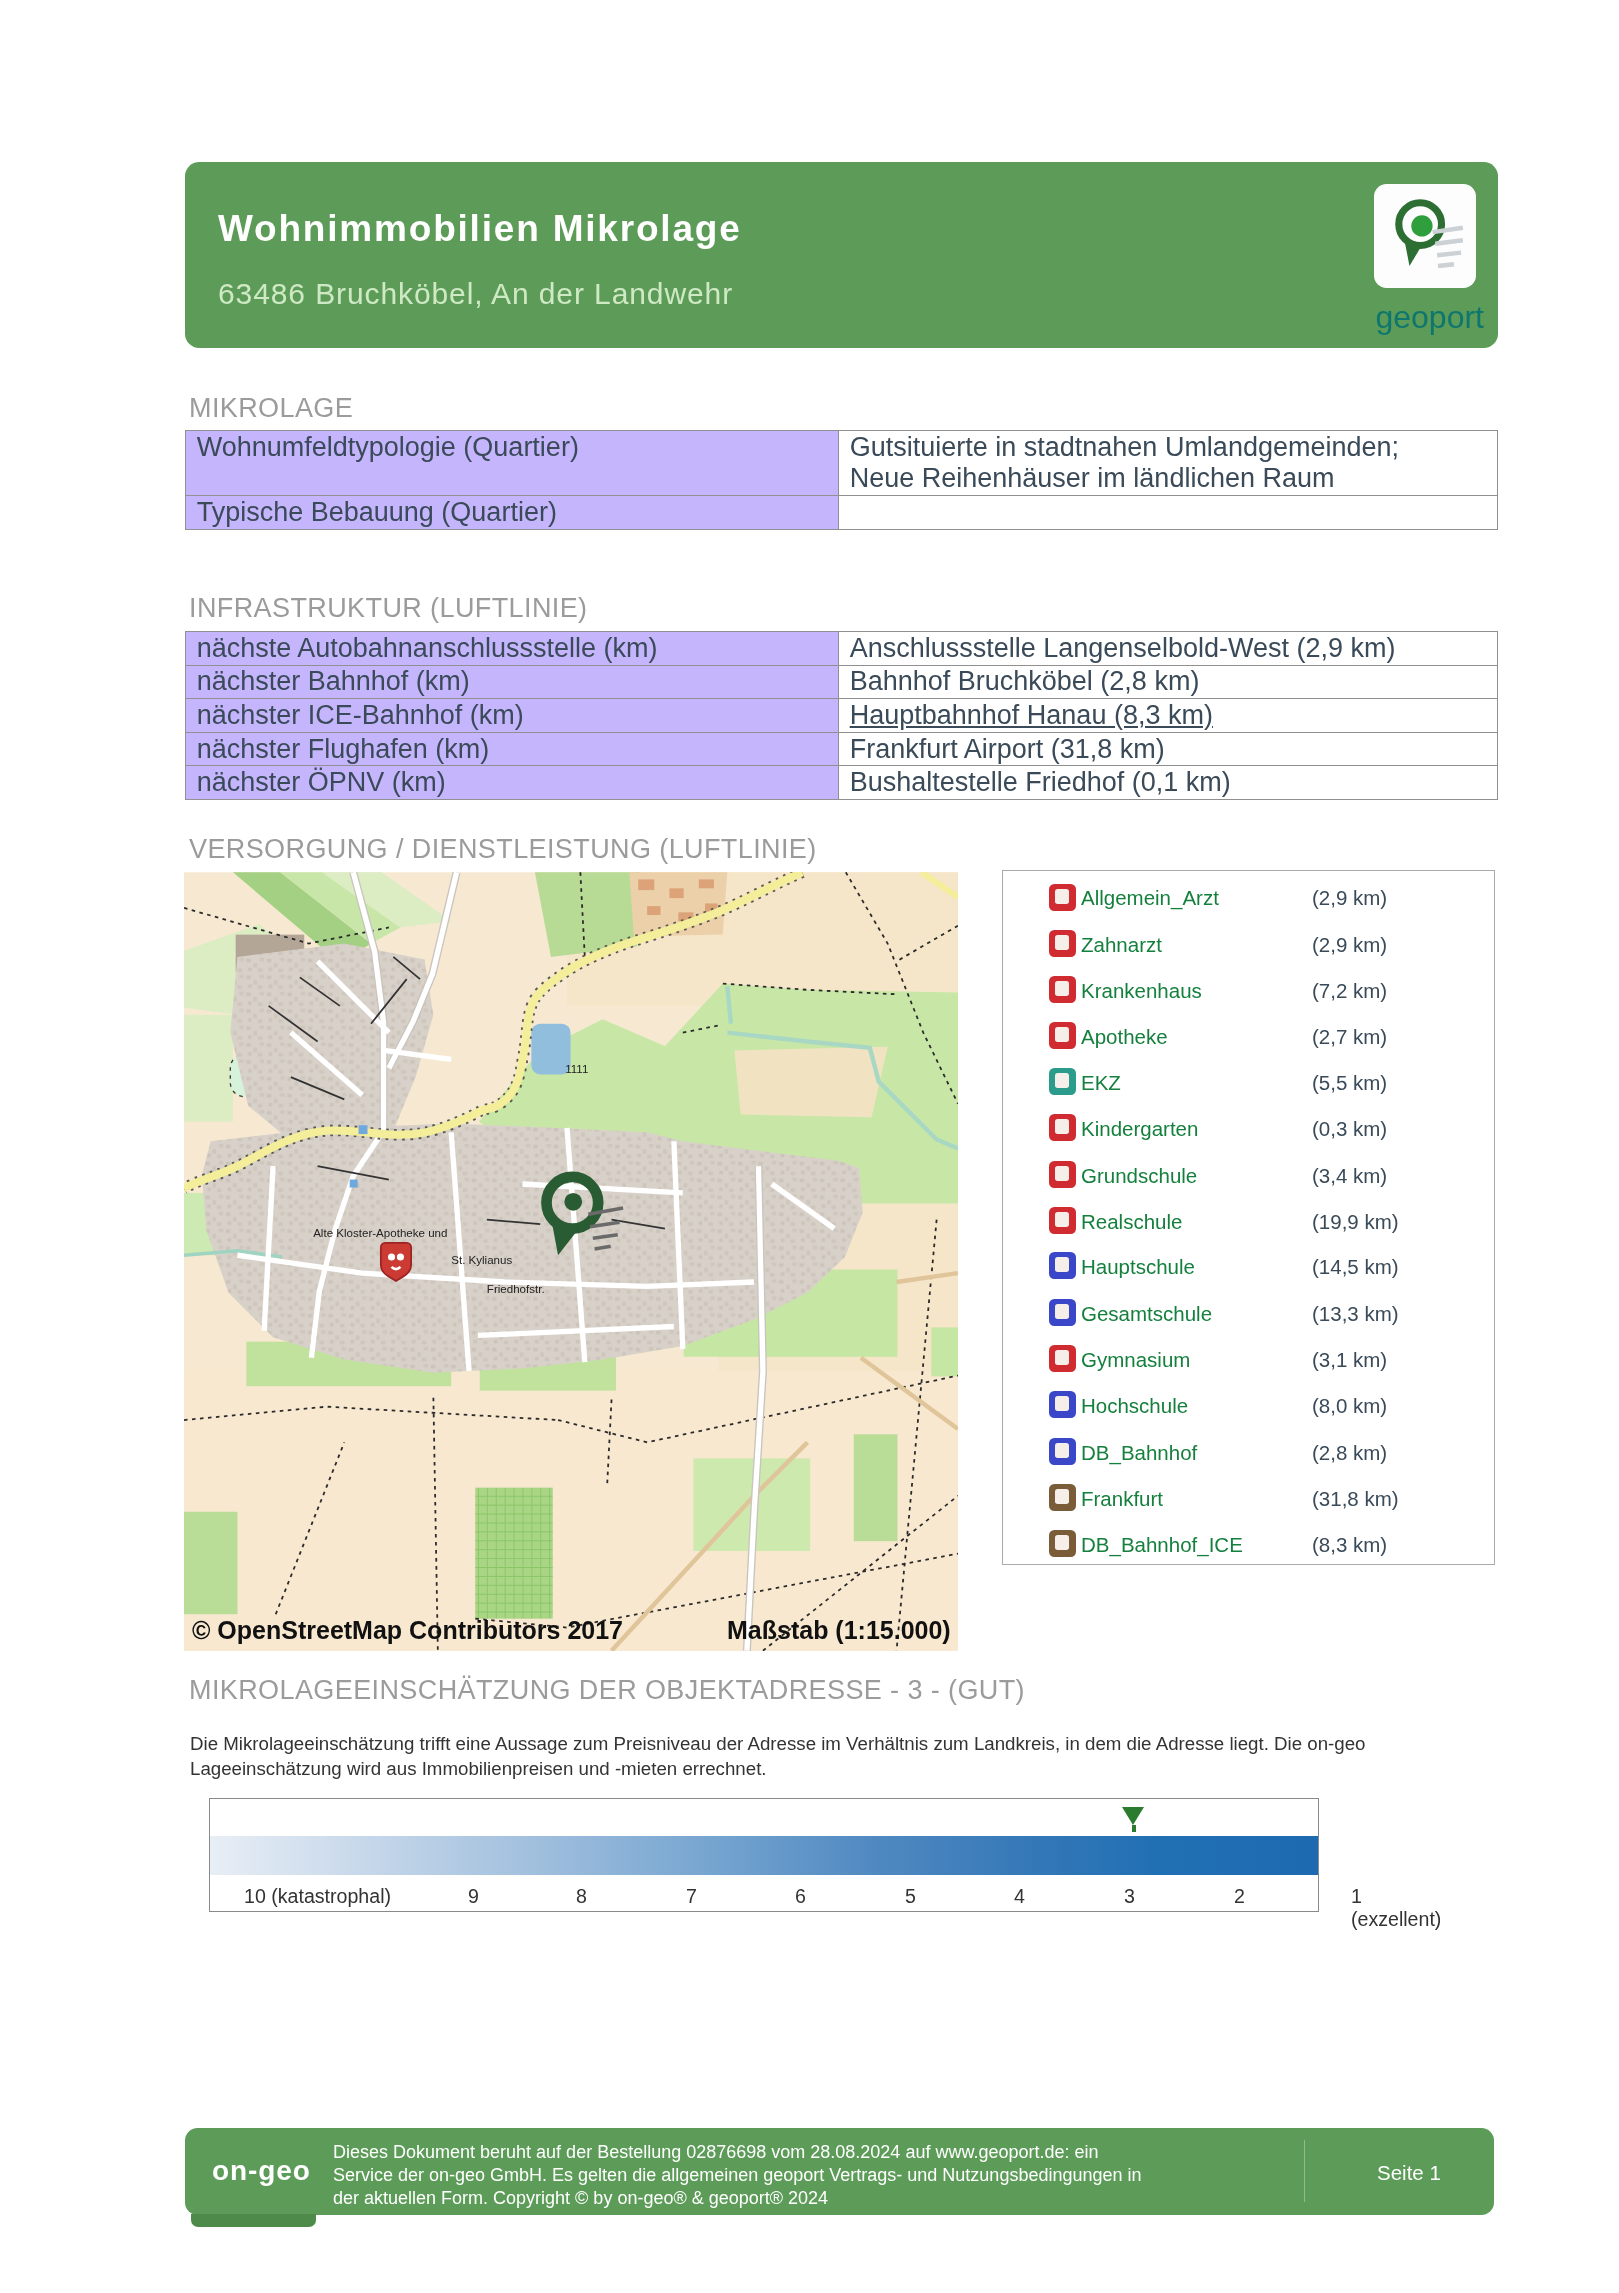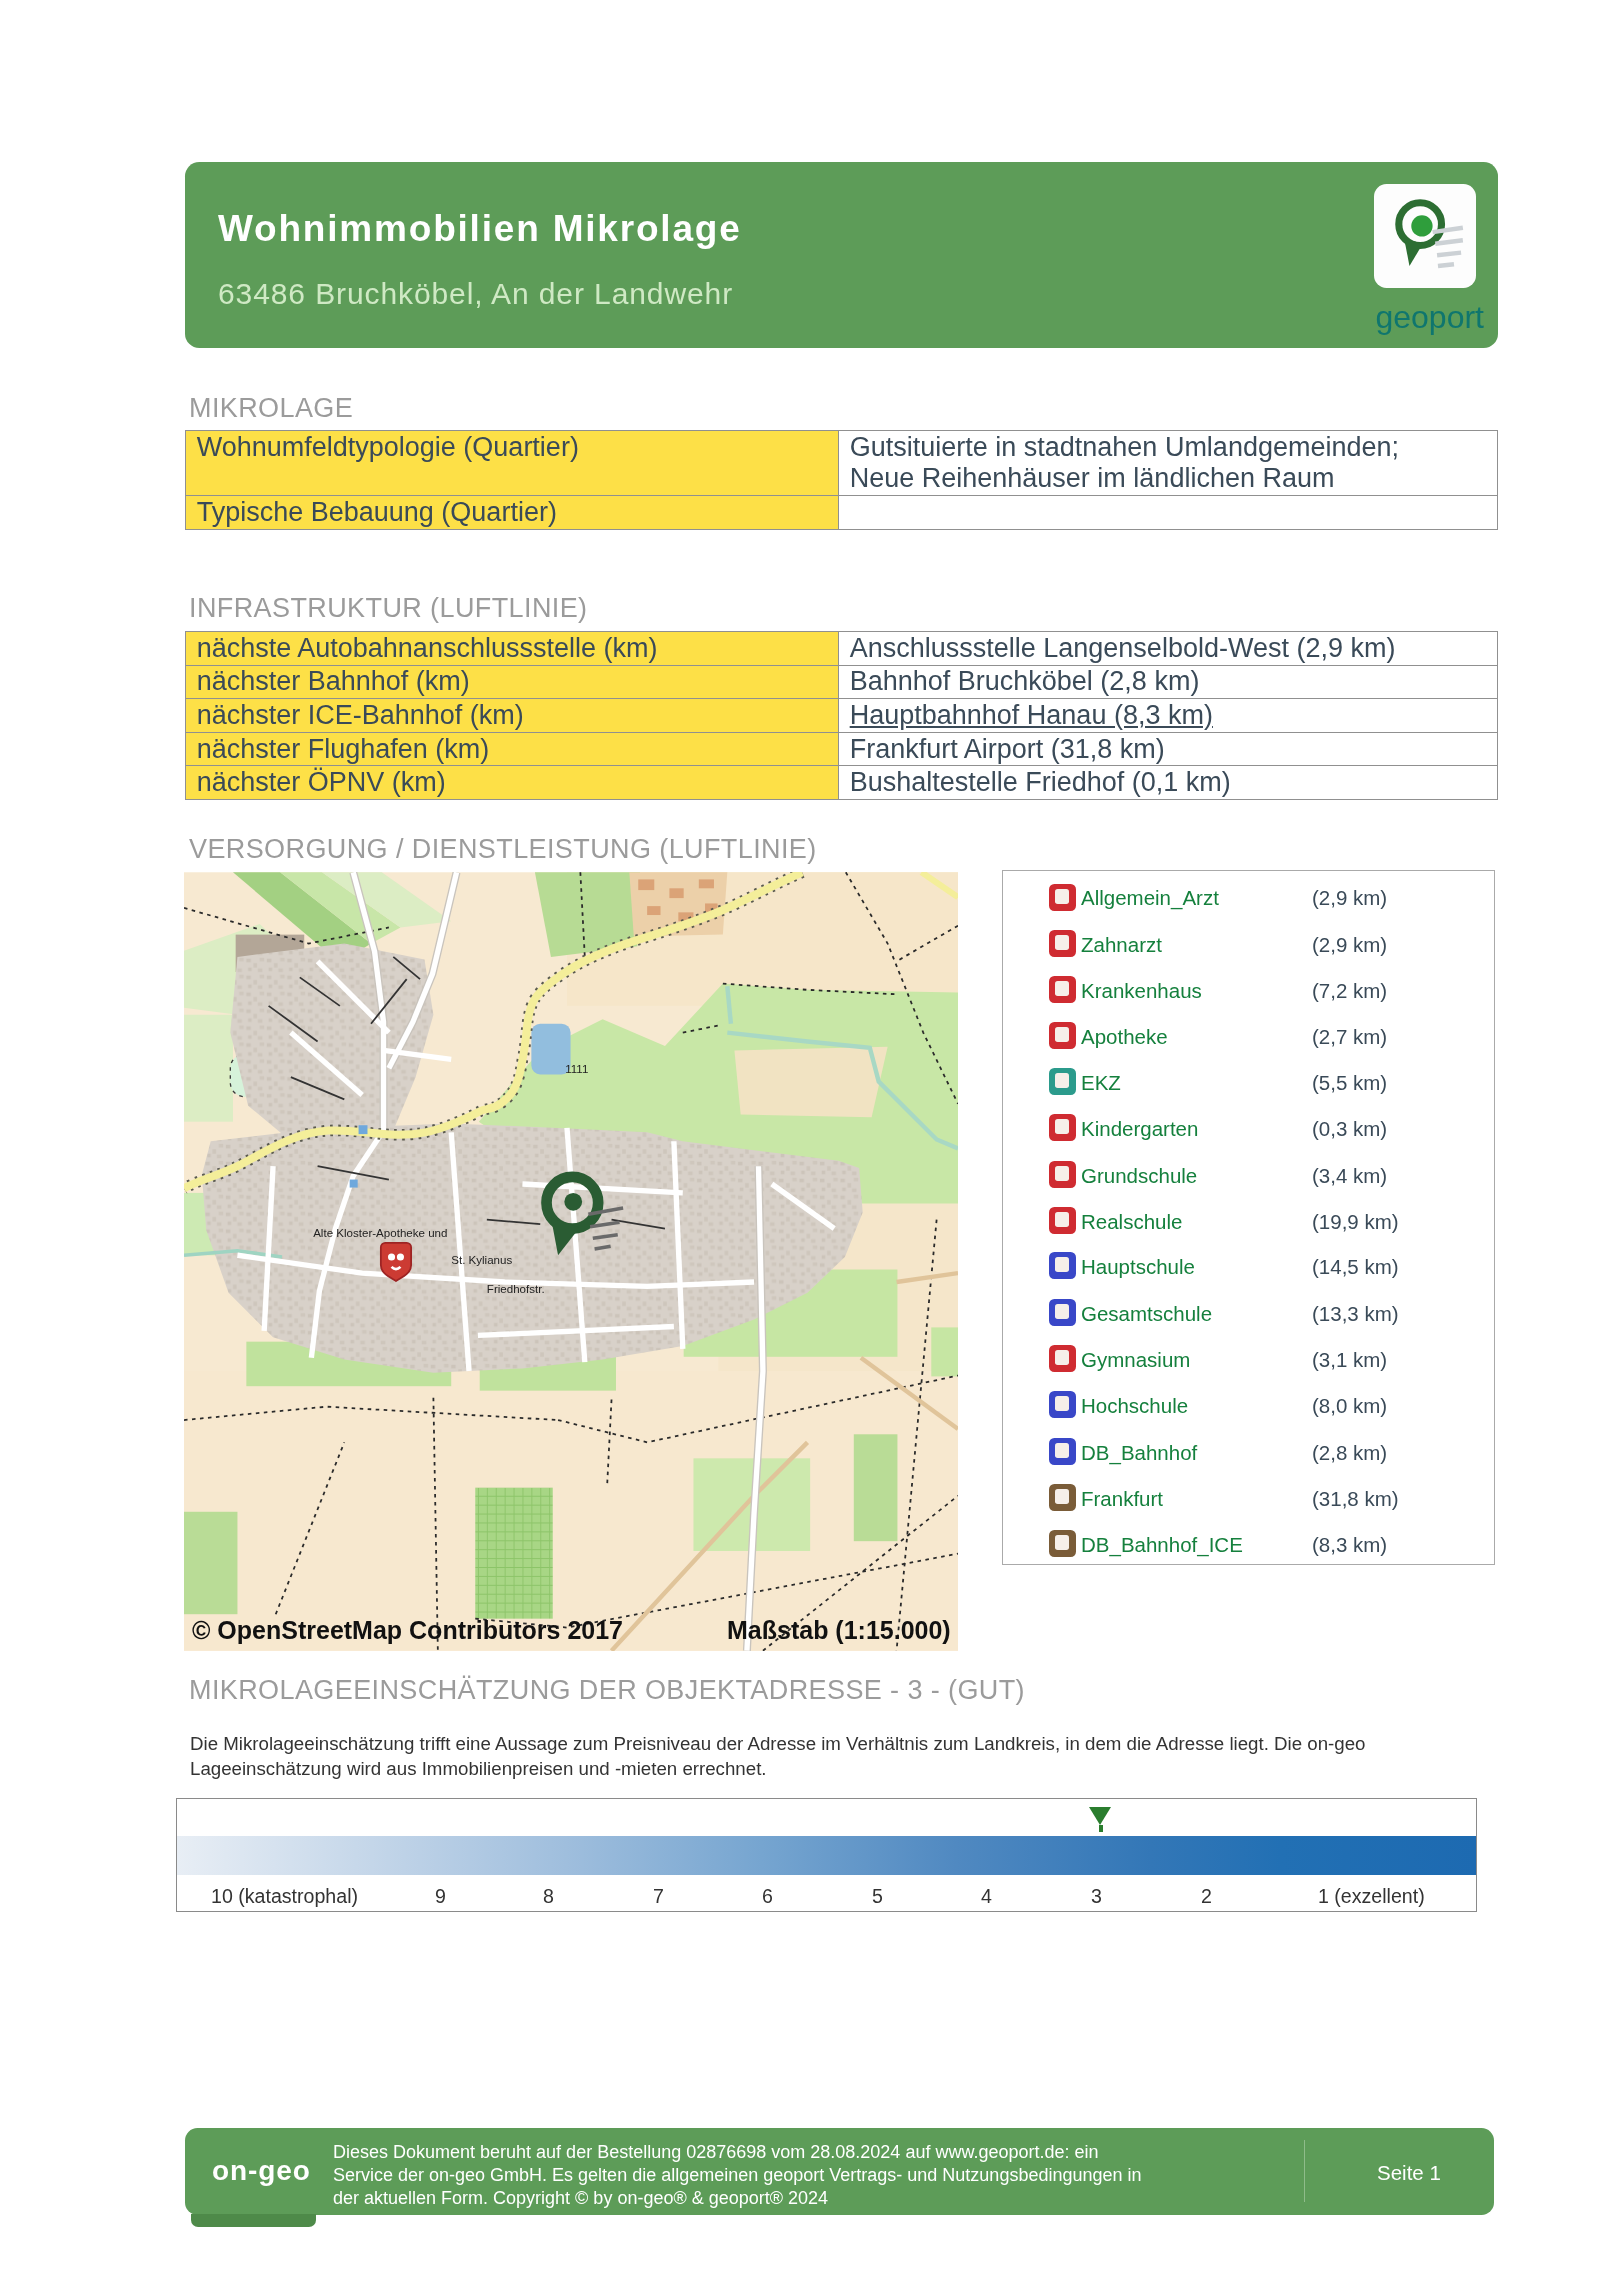--- a/index.html
+++ b/index.html
@@ -3,21 +3,21 @@
 <meta charset="utf-8">
 <title>Wohnimmobilien Mikrolage</title>
 <style>
   html,body{margin:0;padding:0;background:#fff;}
   #page{position:relative;width:1619px;height:2294px;background:#fff;overflow:hidden;
         font-family:"Liberation Sans",sans-serif;}
   .abs{position:absolute;}
   .hd{font-weight:normal;color:#9b9b9b;font-size:27px;letter-spacing:0.4px;}
   .tbl{position:absolute;left:185px;width:1313px;border:0.9px solid #909090;border-bottom:none;box-sizing:border-box;}
   .trow{display:flex;border-bottom:0.9px solid #909090;}
-  .tc1{width:653px;background:#fde047;border-right:0.9px solid #909090;box-sizing:border-box;
+  .tc1{width:653px;background:#c4b5fd;border-right:0.9px solid #909090;box-sizing:border-box;
        padding:0.9px 0 0.9px 10.7px;color:#3a4a58;font-size:27px;line-height:31px;}
   .tc2{flex:1;background:#fff;padding:0.9px 0 0.9px 10.7px;color:#3a4a58;font-size:27px;line-height:31px;}
   .slbl{font-size:19.6px;color:#333;}
   .litem{position:absolute;left:0;width:100%;height:27px;}
   .lic{position:absolute;left:46px;top:0;width:27px;height:27px;border-radius:5.3px;}
   .ltx{position:absolute;left:78px;top:2.7px;font-size:20.5px;color:#15803d;}
   .ldi{position:absolute;left:309px;top:2.7px;font-size:20.5px;color:#3a4a58;}
   .lgl{position:absolute;left:6.2px;top:5.3px;width:14.3px;height:15px;background:#f6efe9;border-radius:2.7px;}
 </style>
 </head>
@@ -339,21 +339,21 @@
         <div class="ldi">(8,3 km)</div>
       </div>
   </div>
 
   <div class="abs hd" style="left:189px;top:1675px;">MIKROLAGEEINSCHÄTZUNG DER OBJEKTADRESSE - 3 - (GUT)</div>
   <div class="abs" style="left:190px;top:1731px;font-size:18.7px;line-height:25px;color:#333;white-space:nowrap;">
     Die Mikrolageeinschätzung trifft eine Aussage zum Preisniveau der Adresse im Verhältnis zum Landkreis, in dem die Adresse liegt. Die on-geo<br>
     Lageeinschätzung wird aus Immobilienpreisen und -mieten errechnet.
   </div>
 
-  <div class="abs" style="left:176px;top:1798px;width:1301px;height:114px;border:0.9px solid #8a8a8a;box-sizing:border-box;">
+  <div class="abs" style="left:209px;top:1798px;width:1110px;height:114px;border:0.9px solid #8a8a8a;box-sizing:border-box;">
     <div class="abs" style="left:0px;top:37px;width:100%;height:39px;background:linear-gradient(to right,#e8eef5 0%,#c4d6e9 15%,#9fbedd 30%,#76a5d0 45%,#5089c1 60%,#3377b7 75%,#2270b4 85%,#1d6ab1 100%);"></div>
     <div class="abs" style="left:912px;top:8px;width:0;height:0;border-left:11.6px solid transparent;border-right:11.6px solid transparent;border-top:18px solid #2a7d2e;"></div>
     <div class="abs" style="left:922px;top:26px;width:3.6px;height:7.1px;background:#2a7d2e;"></div>
     <div class="abs slbl" style="left:34px;top:86px;">10 (katastrophal)</div>
     <div class="abs slbl" style="left:228px;top:86px;width:71px;text-align:center;">9</div>
     <div class="abs slbl" style="left:336px;top:86px;width:71px;text-align:center;">8</div>
     <div class="abs slbl" style="left:446px;top:86px;width:71px;text-align:center;">7</div>
     <div class="abs slbl" style="left:555px;top:86px;width:71px;text-align:center;">6</div>
     <div class="abs slbl" style="left:665px;top:86px;width:71px;text-align:center;">5</div>
     <div class="abs slbl" style="left:774px;top:86px;width:71px;text-align:center;">4</div>

